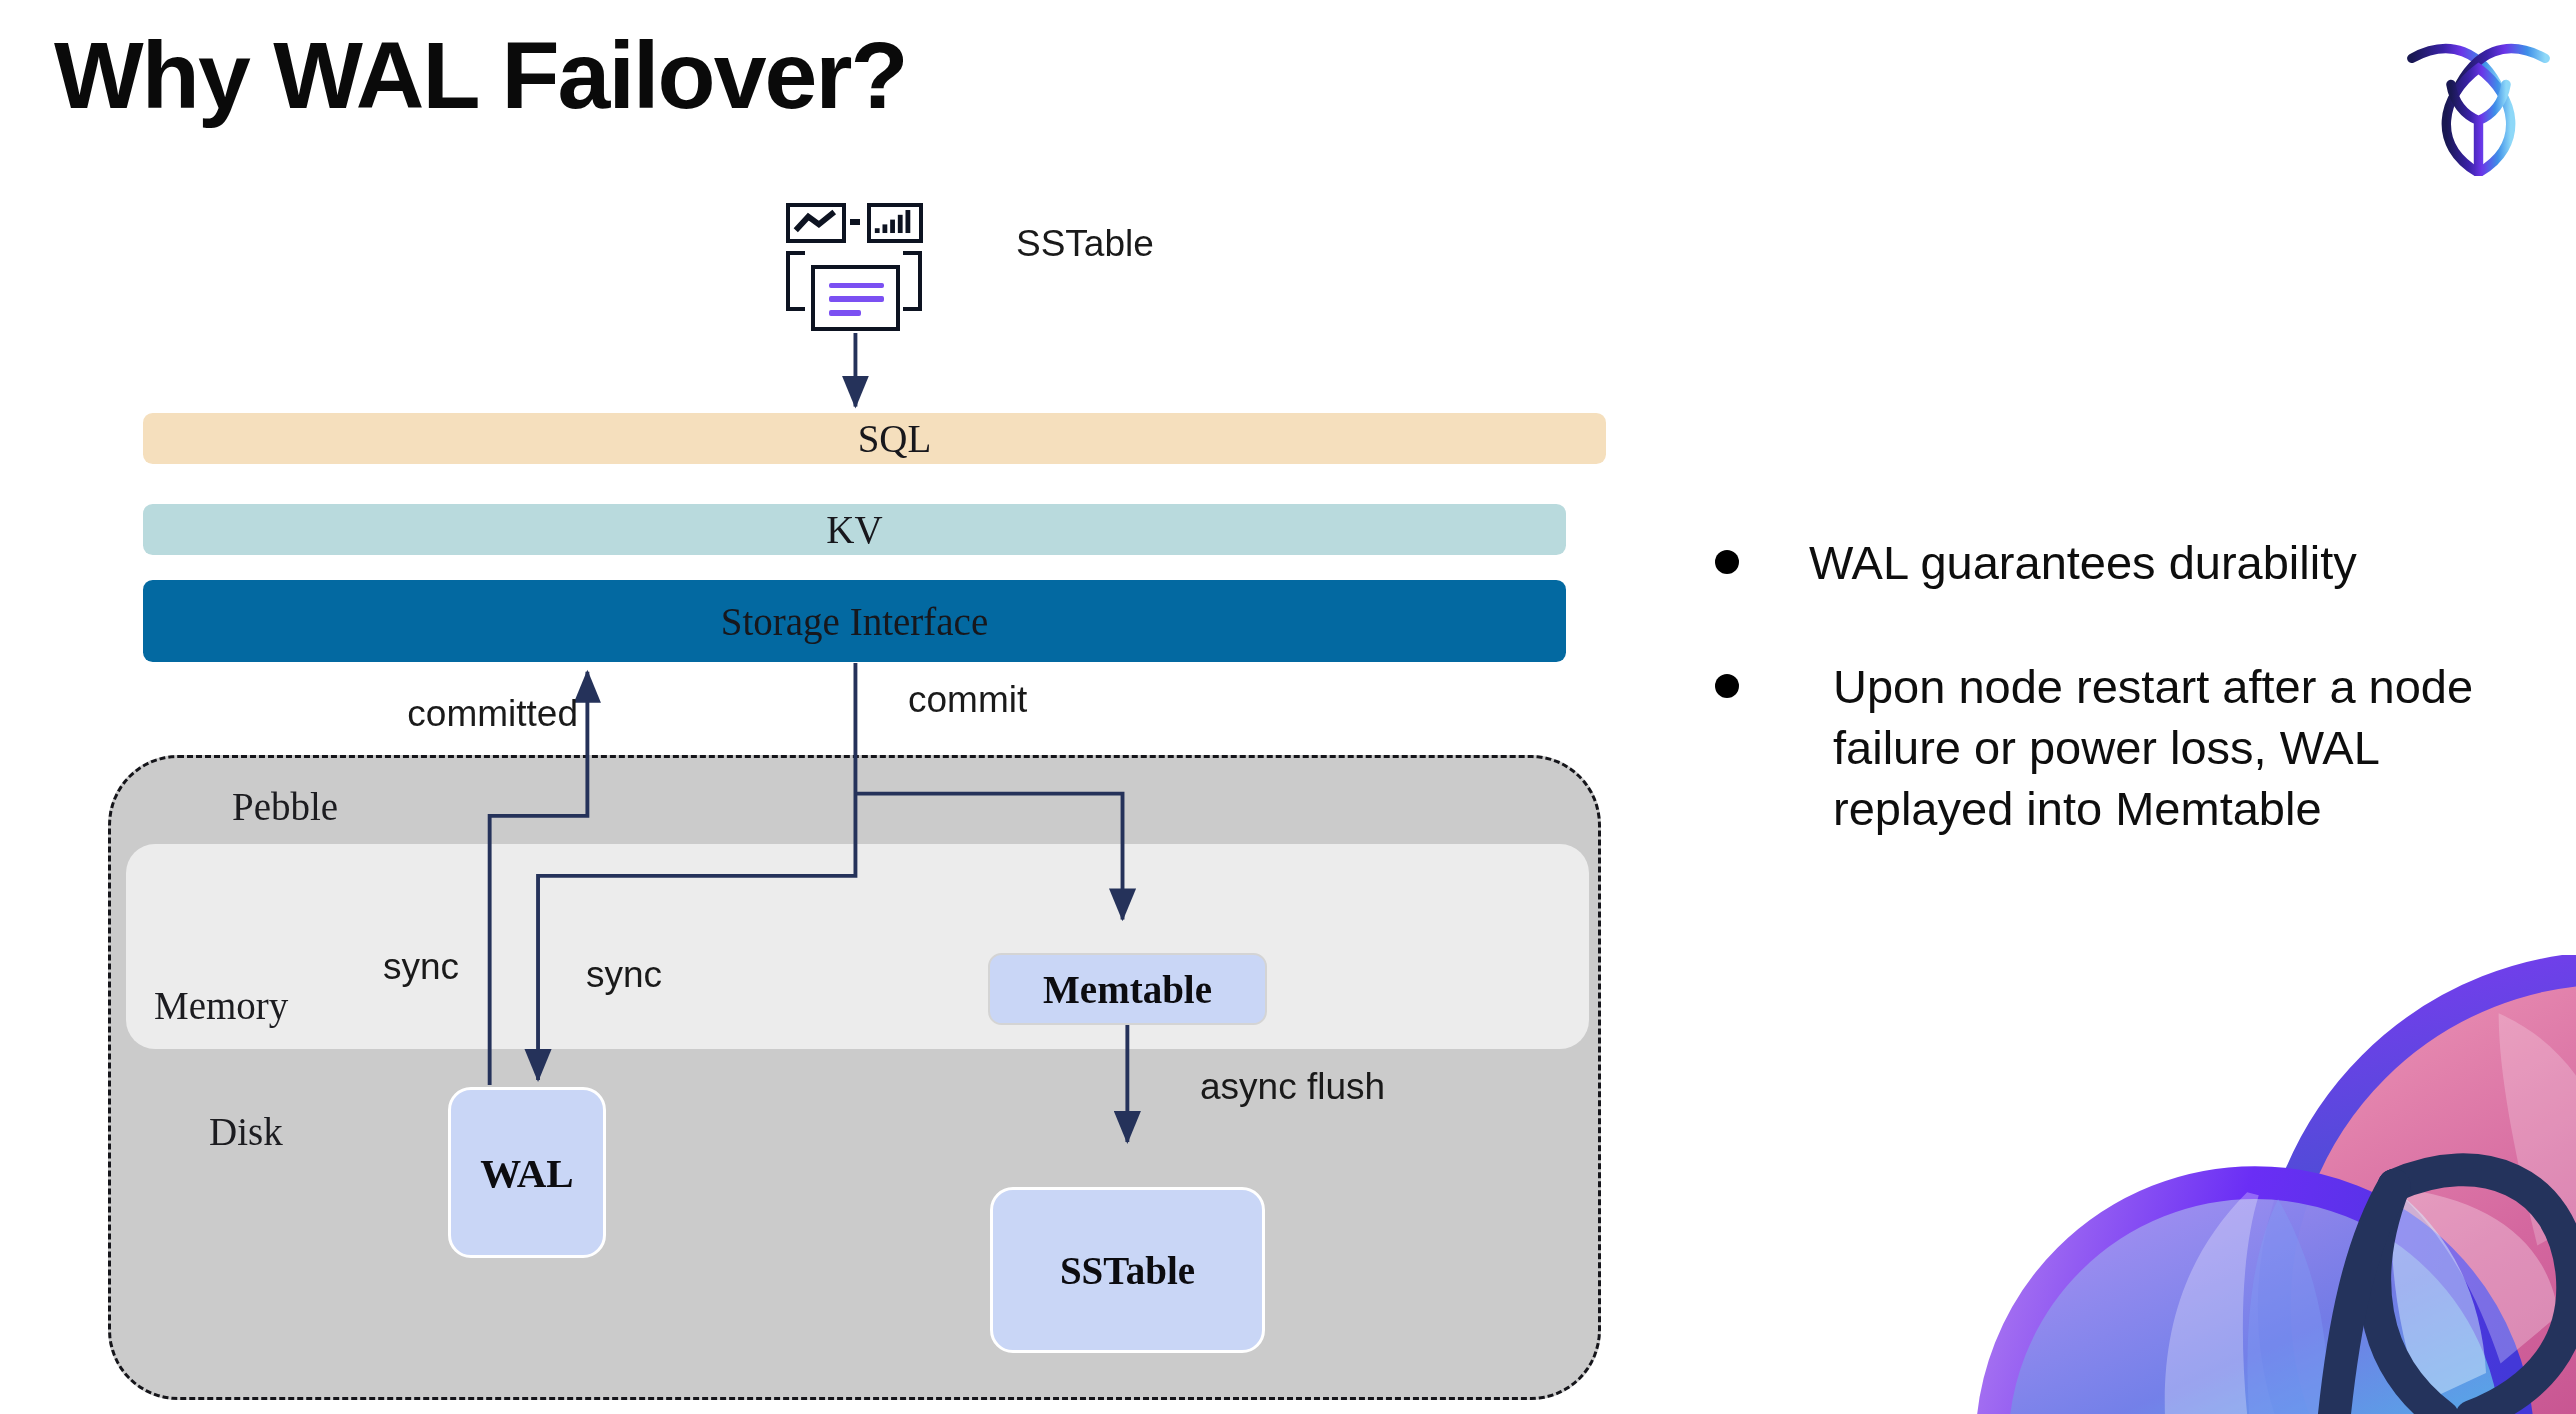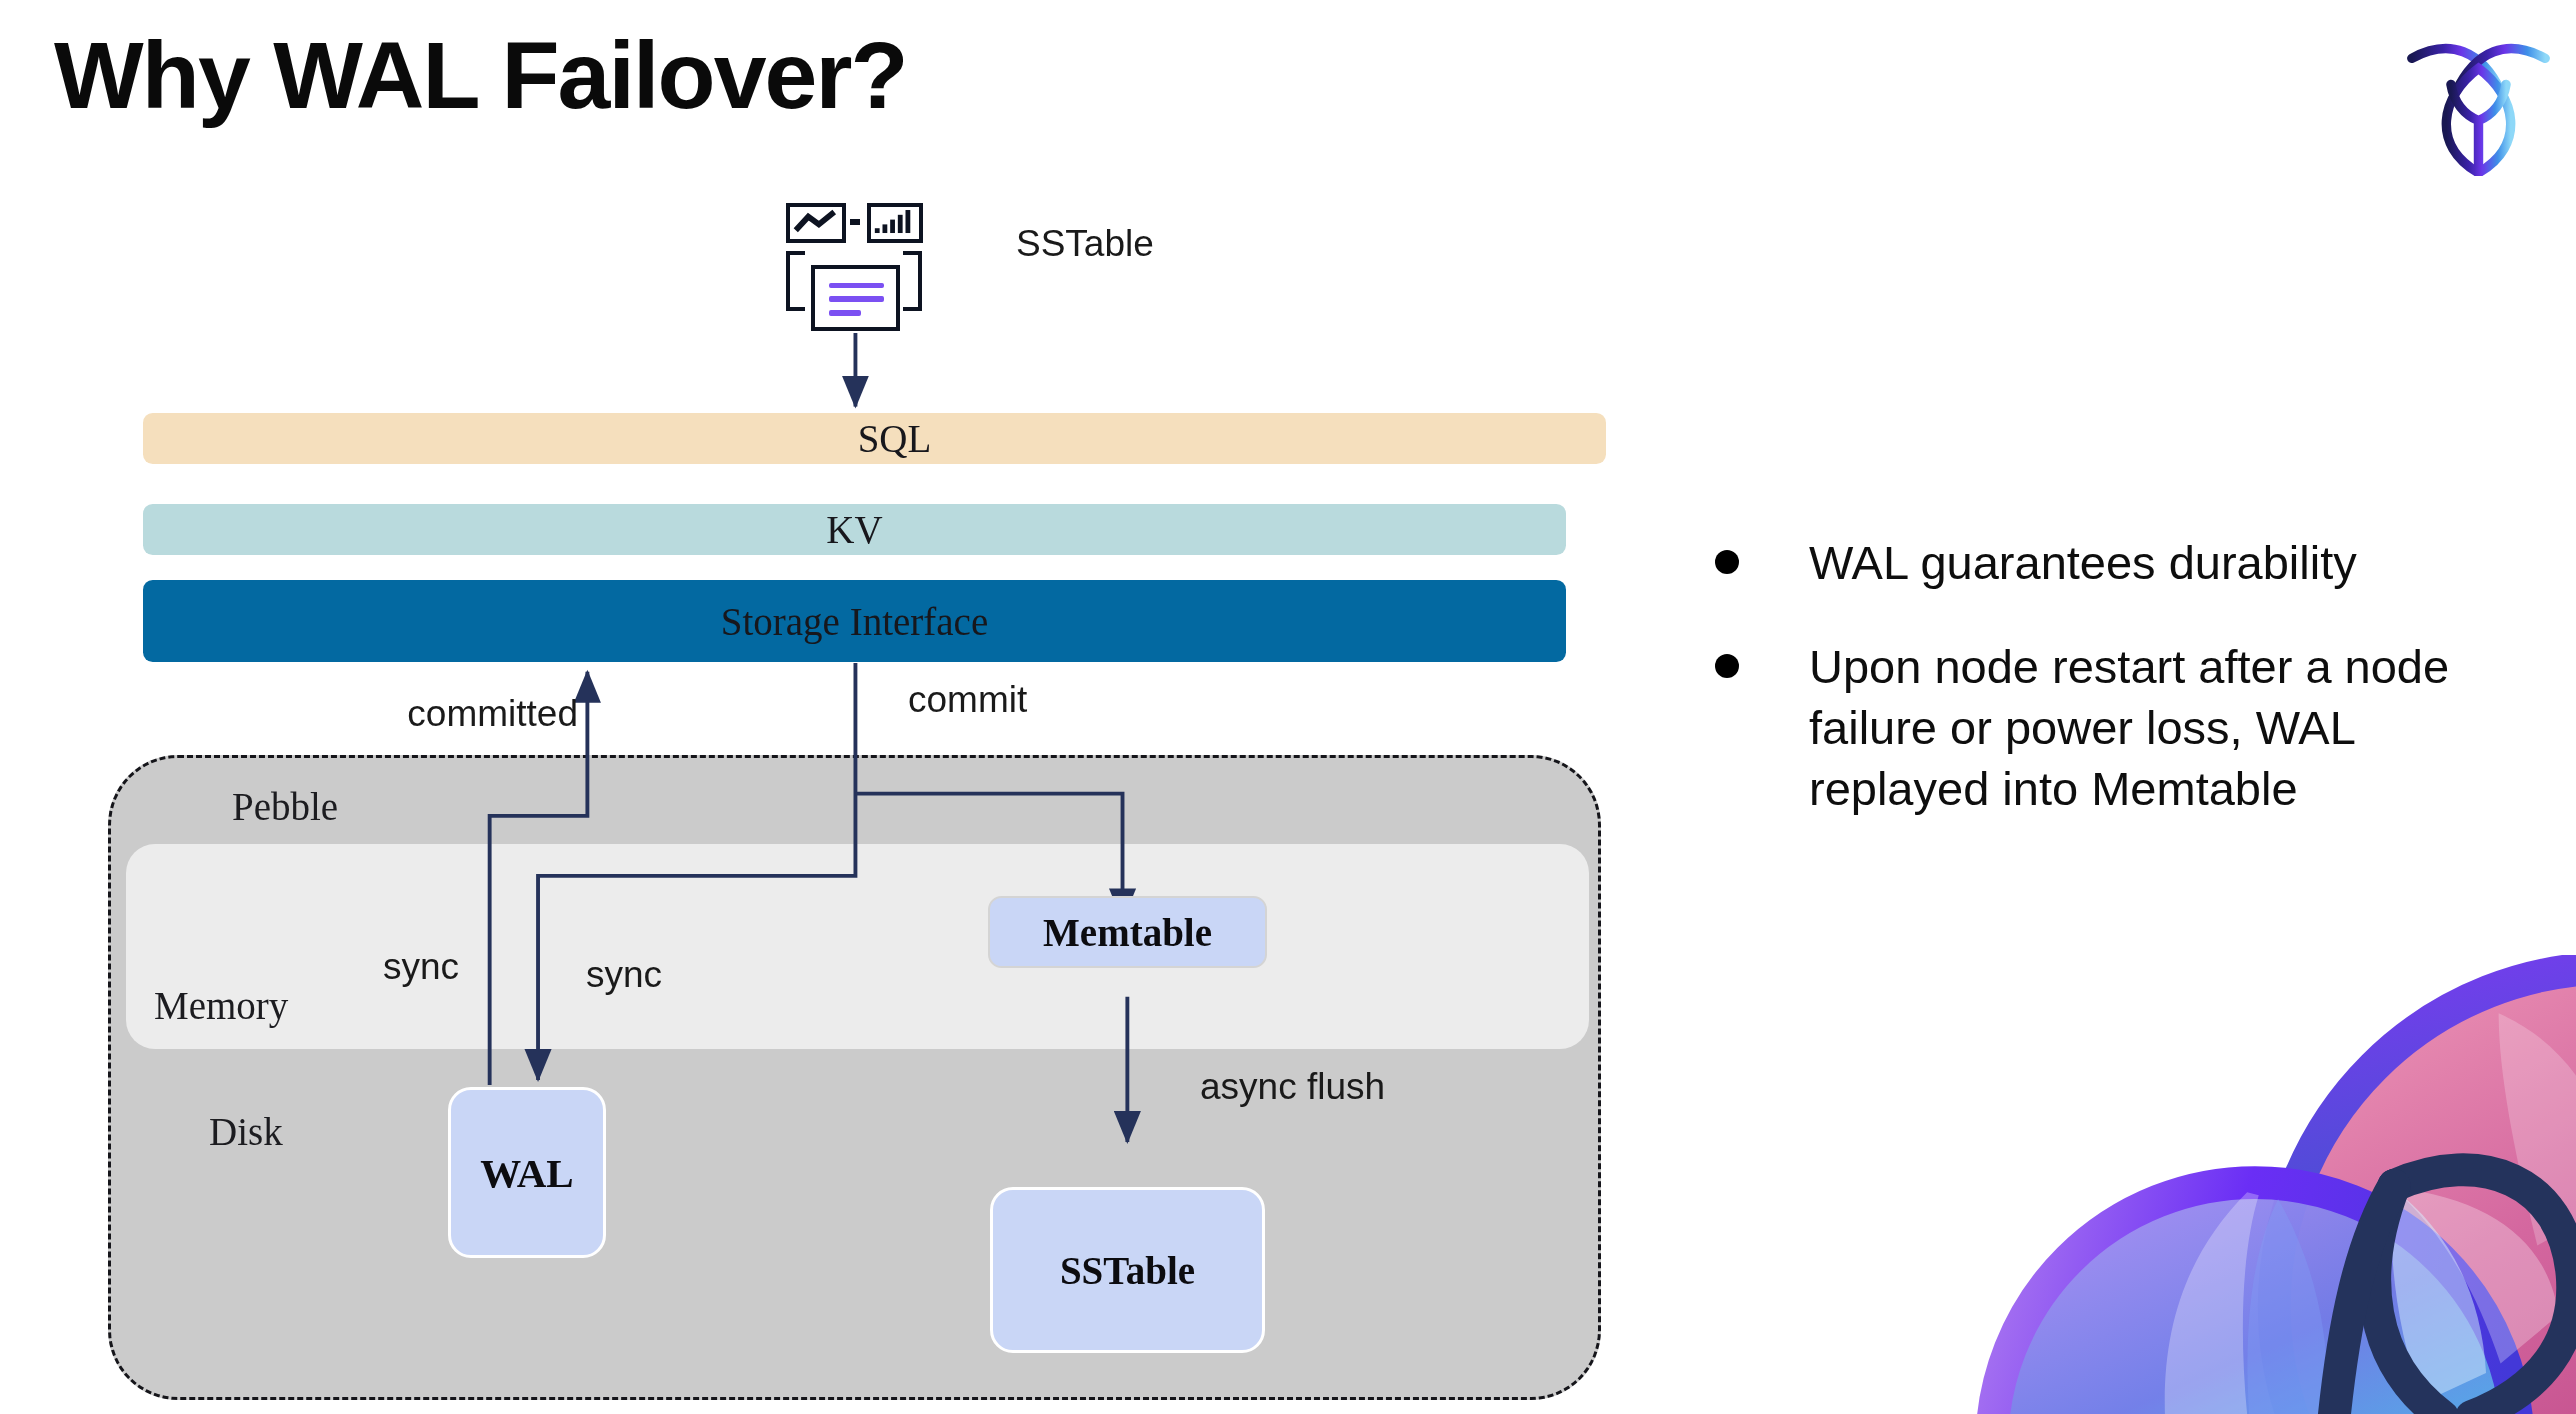--- a/index.html
+++ b/index.html
@@ -26,33 +26,33 @@
           border:3.9px dashed #15151a;box-sizing:border-box;}
   #memory-band{left:126px;top:844px;width:1463px;height:205px;border-radius:29px;background:#ececec;}
   .region-label{font-family:"Liberation Serif", serif;font-size:39px;color:#1c1c20;}
   #pebble-label{left:232px;top:784px;}
   #memory-label{left:154px;top:983px;}
   #disk-label{left:209px;top:1109px;}
   
   .node{display:flex;align-items:center;justify-content:center;box-sizing:border-box;
         background:#c9d6f6;font-family:"Liberation Serif", serif;font-weight:bold;color:#0c0c10;}
   #wal{left:448px;top:1087px;width:158px;height:171px;border-radius:23px;border:3.9px solid #ffffff;font-size:41px;}
-  #memtable{left:988px;top:896px;width:279px;height:72px;border-radius:13.5px;border:2.9px solid #d4d4d4;font-size:39px;}
+  #memtable{left:988px;top:953px;width:279px;height:72px;border-radius:13.5px;border:2.9px solid #d4d4d4;font-size:39px;}
   #sstable{left:990px;top:1150px;width:275px;height:166px;border-radius:23px;border:3.9px solid #ffffff;font-size:39px;margin-top:37px;}
   
   .edge-label{font-size:37px;color:#1a1a1a;}
   #lbl-committed{left:406px;top:693px;width:172px;text-align:right;}
   #lbl-commit{left:908px;top:679px;}
   #lbl-sync-left{left:383px;top:946px;}
   #lbl-sync-right{left:586px;top:954px;}
   #lbl-async{left:1200px;top:1066px;}
   
   #bullets{left:1715px;top:532px;width:852px;}
   .bullet{display:flex;}
-  .bullet + .bullet{margin-top:43px;}
+  .bullet + .bullet{margin-top:63px;gap:24px;}
   .bullet .dot{width:24px;height:24px;border-radius:50%;background:#000;margin-top:18.4px;flex:0 0 24px;}
   .bullet .txt{margin-left:70px;font-size:47px;line-height:61px;color:#0e0e0e;width:722px;}
   svg{display:block;}
 </style>
 </head>
 <body>
 
 <div id="slide">
 
   <div class="abs" id="title">Why WAL Failover?</div>

